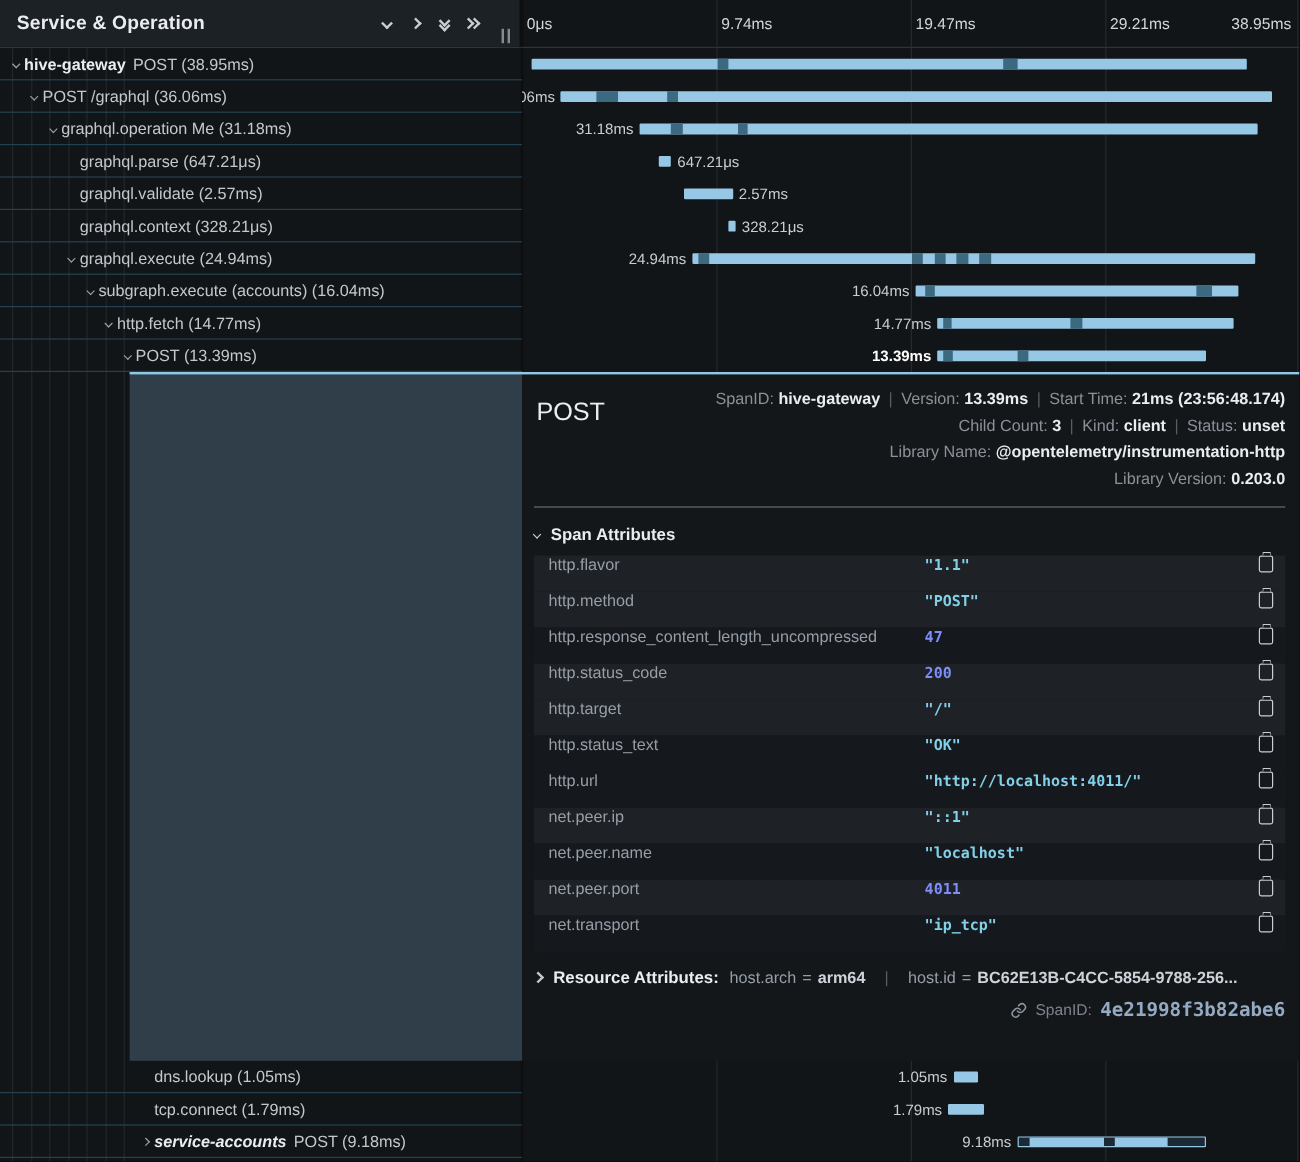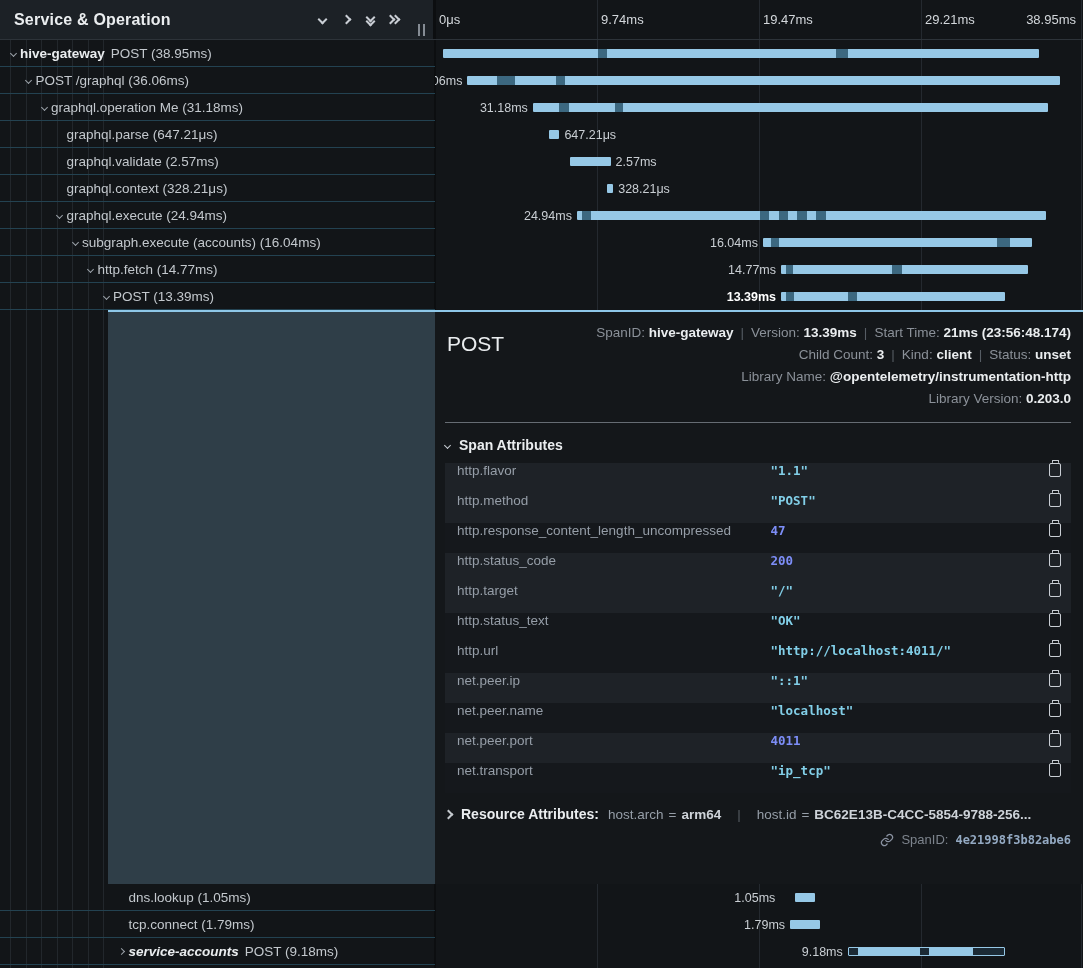--- a/index.html
+++ b/index.html
@@ -75,21 +75,21 @@
   .copy-btn{flex:none;position:relative;width:12px;height:14px;border:1.5px solid #c9ced4;border-radius:2px;
             margin-right:10px;cursor:pointer;}
   .copy-btn::before{content:'';position:absolute;top:-4.5px;left:1.5px;width:5px;height:2px;
             border:1.5px solid #c9ced4;border-bottom:none;border-radius:1px;background:#14171a;}
   .resource{display:flex;align-items:center;gap:9px;margin-top:13px;font-size:13.5px;white-space:nowrap;overflow:hidden;}
   .res-title{font-weight:700;color:#eaedef;font-size:14px;}
   .res-key{color:#969ea8;}
   .res-eq{color:#969ea8;margin:0 5px;}
   .res-val{color:#ced3d9;font-weight:700;}
   .spanid{display:flex;justify-content:flex-end;align-items:center;gap:7px;margin-top:10px;font-size:13px;color:#7d848d;}
-  .spanid .sid{font-family:"DejaVu Sans Mono",monospace;font-size:12px;font-weight:700;color:#94aac3;}
+  .spanid .sid{font-family:"DejaVu Sans Mono",monospace;font-size:16px;font-weight:700;color:#94aac3;}
 </style>
 </head>
 <body>
 
 <div class="app">
   <div id="bg-lines">
       <div class="gridline sep" style="left: 434px;"></div>
       <div class="gridline" style="left: 597px;"></div>
       <div class="gridline" style="left: 759px;"></div>
       <div class="gridline" style="left: 921px;"></div>
@@ -389,21 +389,21 @@
     </div>
 
     <div id="rows-bottom">
         <div class="trace-row">
           <div class="tree-cell" style="padding-left: 114.5px;">
             <span class="tspacer"></span>
             <span>dns.lookup (1.05ms)</span>
           </div>
           <div class="bar-cell">
             <div class="bar" style="left: 55.6%; width: 3.1%;"></div>
-            <span class="bar-label" style="right: 44.4%; padding-right: 20px;">1.05ms</span>
+            <span class="bar-label" style="right: 44.4%; padding-right: 6px;">1.05ms</span>
           </div>
         </div>
         <div class="trace-row">
           <div class="tree-cell" style="padding-left: 114.5px;">
             <span class="tspacer"></span>
             <span>tcp.connect (1.79ms)</span>
           </div>
           <div class="bar-cell">
             <div class="bar" style="left: 54.8%; width: 4.6%;"></div>
             <span class="bar-label" style="right: 45.2%; padding-right: 5px;">1.79ms</span>

